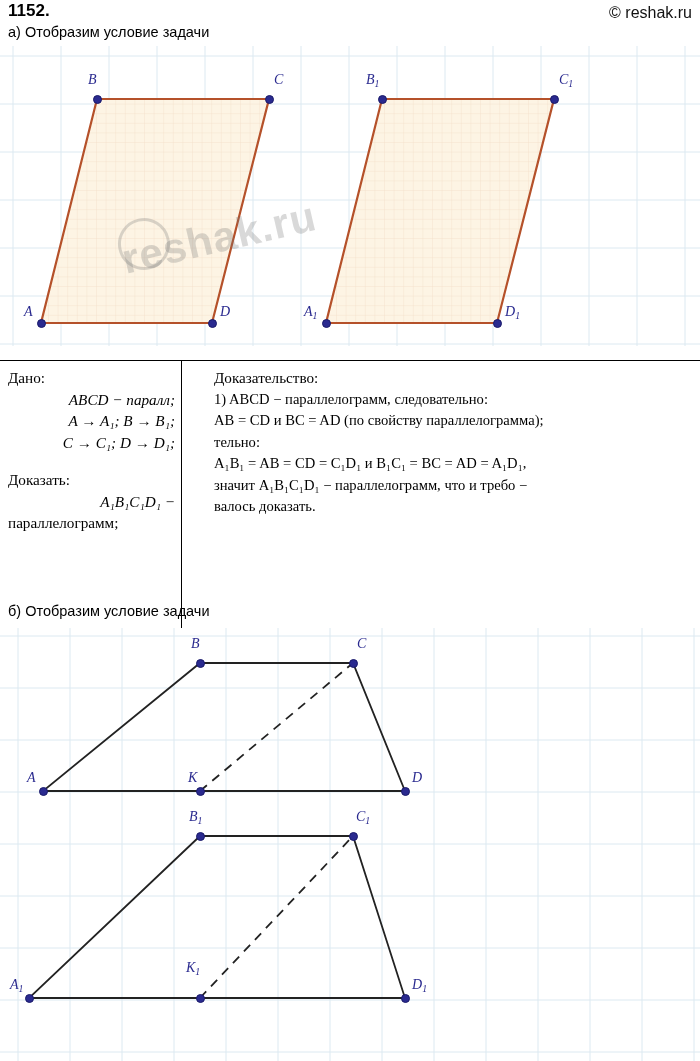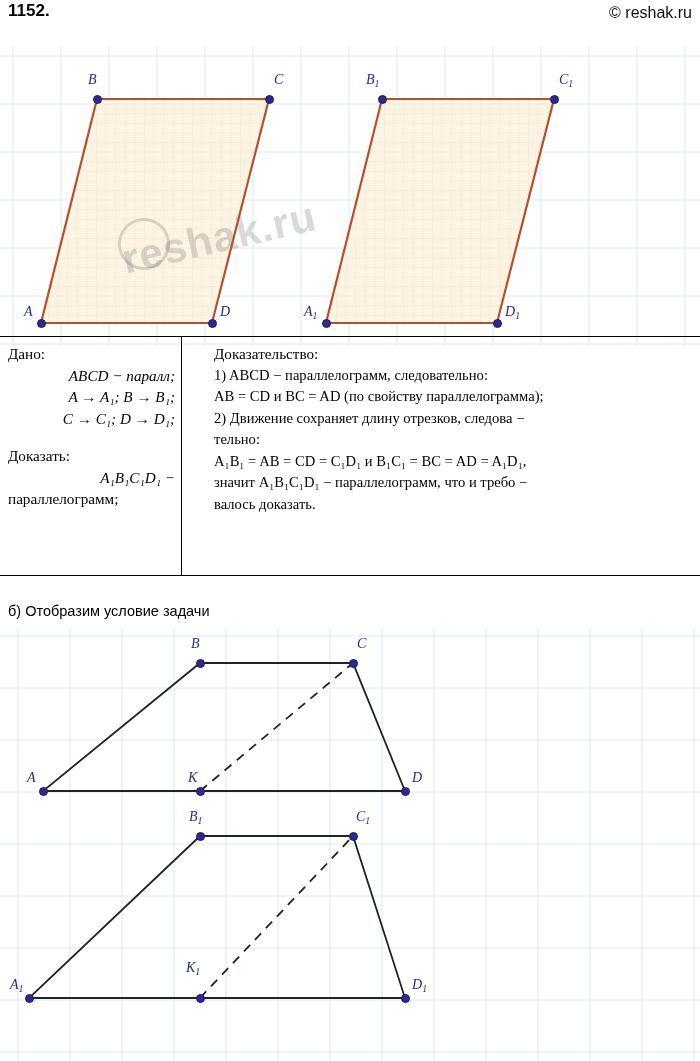--- a/index.html
+++ b/index.html
@@ -78,21 +78,21 @@
     position: absolute; right: 30px; top: 492px;
     font-family: "Liberation Sans", sans-serif;
     color: rgba(120,120,120,0.26);
     font-size: 34px; font-weight: bold;
     transform: rotate(-32deg);
     pointer-events: none; user-select: none;
   }
 
   
   .proof {
-    position: absolute; left: 0; top: 336px; width: 700px; height: 240px;
+    position: absolute; left: 0; top: 360px; width: 700px; height: 300px;
     border-top: 1.6px solid #000;
     border-bottom: 1.6px solid #000;
   }
   .proof-inner { position: relative; width: 100%; height: 100%; display: flex; }
   .col-left {
     width: 182px; padding: 6px 6px 0 8px;
     border-right: 1.6px solid #000;
   }
   .col-right { flex: 1; padding: 6px 8px 0 8px; margin-left: 24px; }
   .ln { font-size: 15.2px; line-height: 21.5px; white-space: nowrap; }
@@ -118,20 +118,21 @@
 </head>
 <body>
 
 <div class="page">
 
   <div class="hdr">
     <div class="task-no">1152.</div>
     <div class="copyright">© reshak.ru</div>
   </div>
 
+  <div class="part-label" id="part-a-label">а) Отобразим условие задачи</div>
 
   <div class="figure" id="fig-a">
     <svg class="grid-bg" viewBox="0 0 700 300" preserveAspectRatio="none">
       <defs>
         <pattern id="minorA" width="9.6" height="9.6" patternUnits="userSpaceOnUse">
           <path d="M9.6 0 L0 0 0 9.6" fill="none" stroke="#f3ddc7" stroke-width="0.7"></path>
         </pattern>
       </defs>
 
       <g stroke="#dce9f1" stroke-width="1">
@@ -206,21 +207,20 @@
         <div class="ln it"><span>A → A₁; B → B₁;</span></div>
         <div class="ln it"><span>C → C₁; D → D₁;</span></div>
         <div class="ln" style="margin-top:16px;">Доказать:</div>
         <div class="ln it"><span>A₁B₁C₁D₁ −</span></div>
         <div class="ln">параллелограмм;</div>
       </div>
       <div class="col-right">
         <div class="ln">Доказательство:</div>
         <div class="ln small">1) ABCD − параллелограмм, следовательно:</div>
         <div class="ln small">AB = CD и BC = AD (по свойству параллелограмма);</div>
-        <div class="ln small">2) Движение сохраняет длину отрезков, следова −</div>
         <div class="ln small">тельно:</div>
         <div class="ln small">A₁B₁ = AB = CD = C₁D₁ и B₁C₁ = BC = AD = A₁D₁,</div>
         <div class="ln small">значит A₁B₁C₁D₁ − параллелограмм, что и требо −</div>
         <div class="ln small">валось доказать.</div>
       </div>
     </div>
 
     <div id="wm-b">reshak</div>
     <div id="wm-b2">.ru</div>
   </div>

